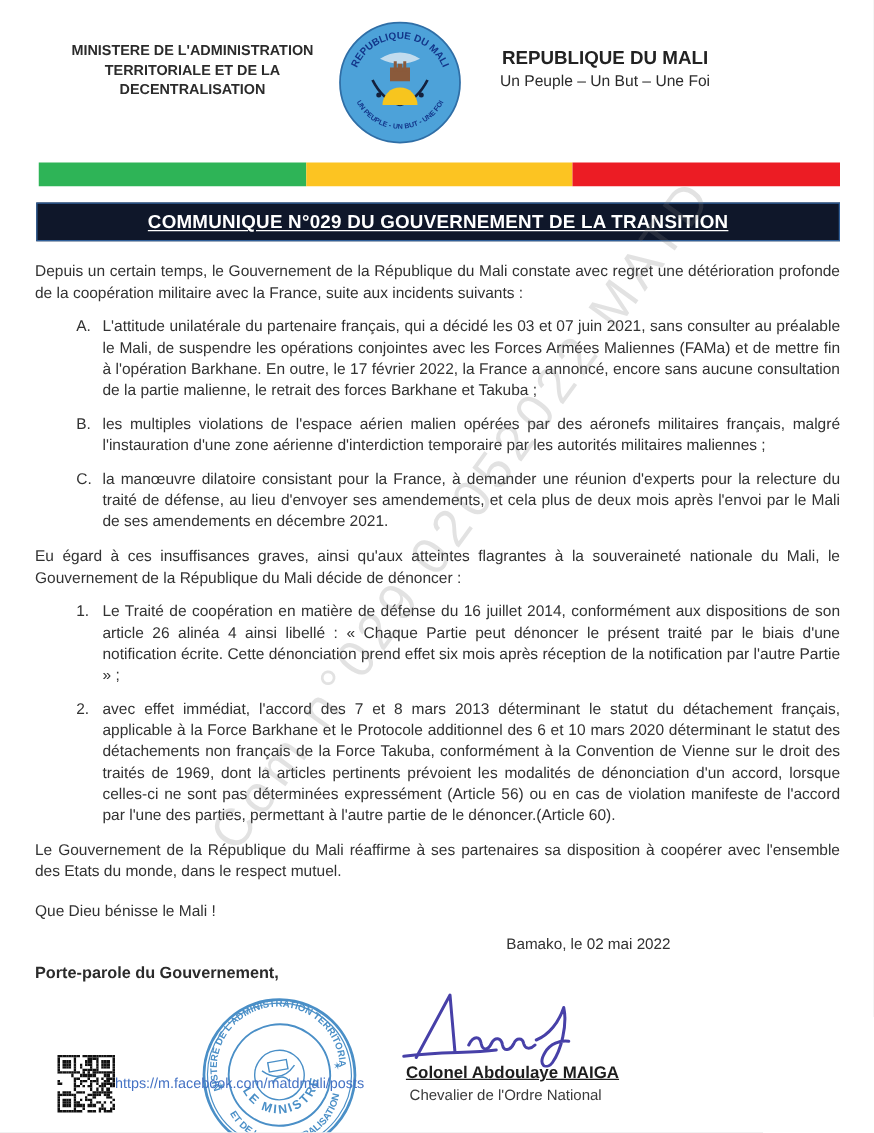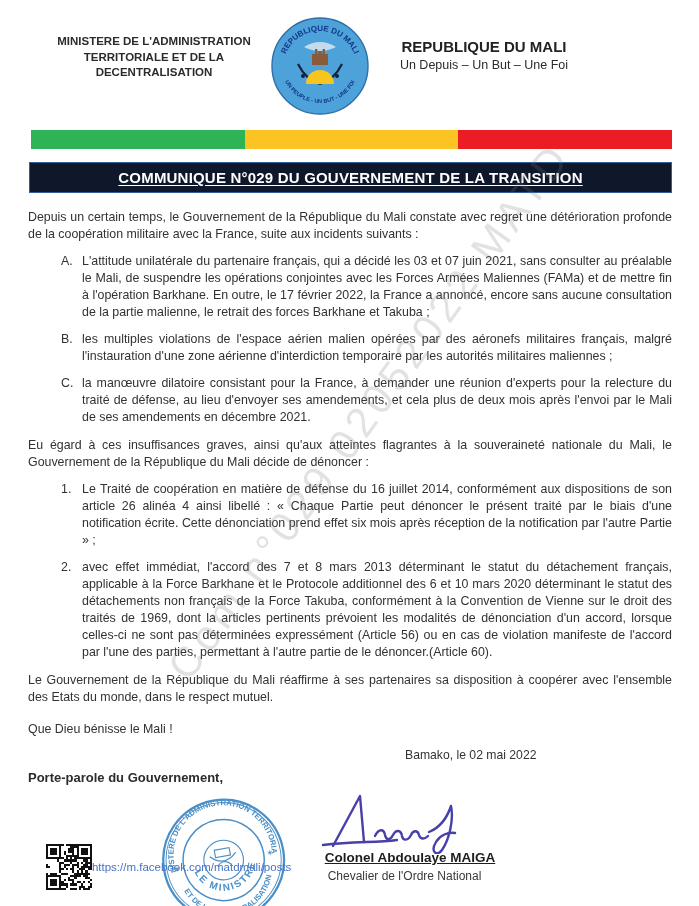--- a/index.html
+++ b/index.html
@@ -108,21 +108,21 @@
         </g>
         <circle cx="33" cy="60" r="2" fill="#14213d"></circle>
         <circle cx="67" cy="60" r="2" fill="#14213d"></circle>
 
         <path d="M36,68 a14,14 0 0 1 28,0 z" fill="#f7c51e"></path>
       </svg>
     </div>
 
     <div class="republic">
       <div class="republic-name">REPUBLIQUE DU MALI</div>
-      <div class="motto">Un Depuis – Un But – Une Foi</div>
+      <div class="motto">Un Peuple – Un But – Une Foi</div>
     </div>
   </div>
 
   <div class="flag">
     <div class="g"></div>
     <div class="y"></div>
     <div class="r"></div>
   </div>
 
   <div class="banner">

